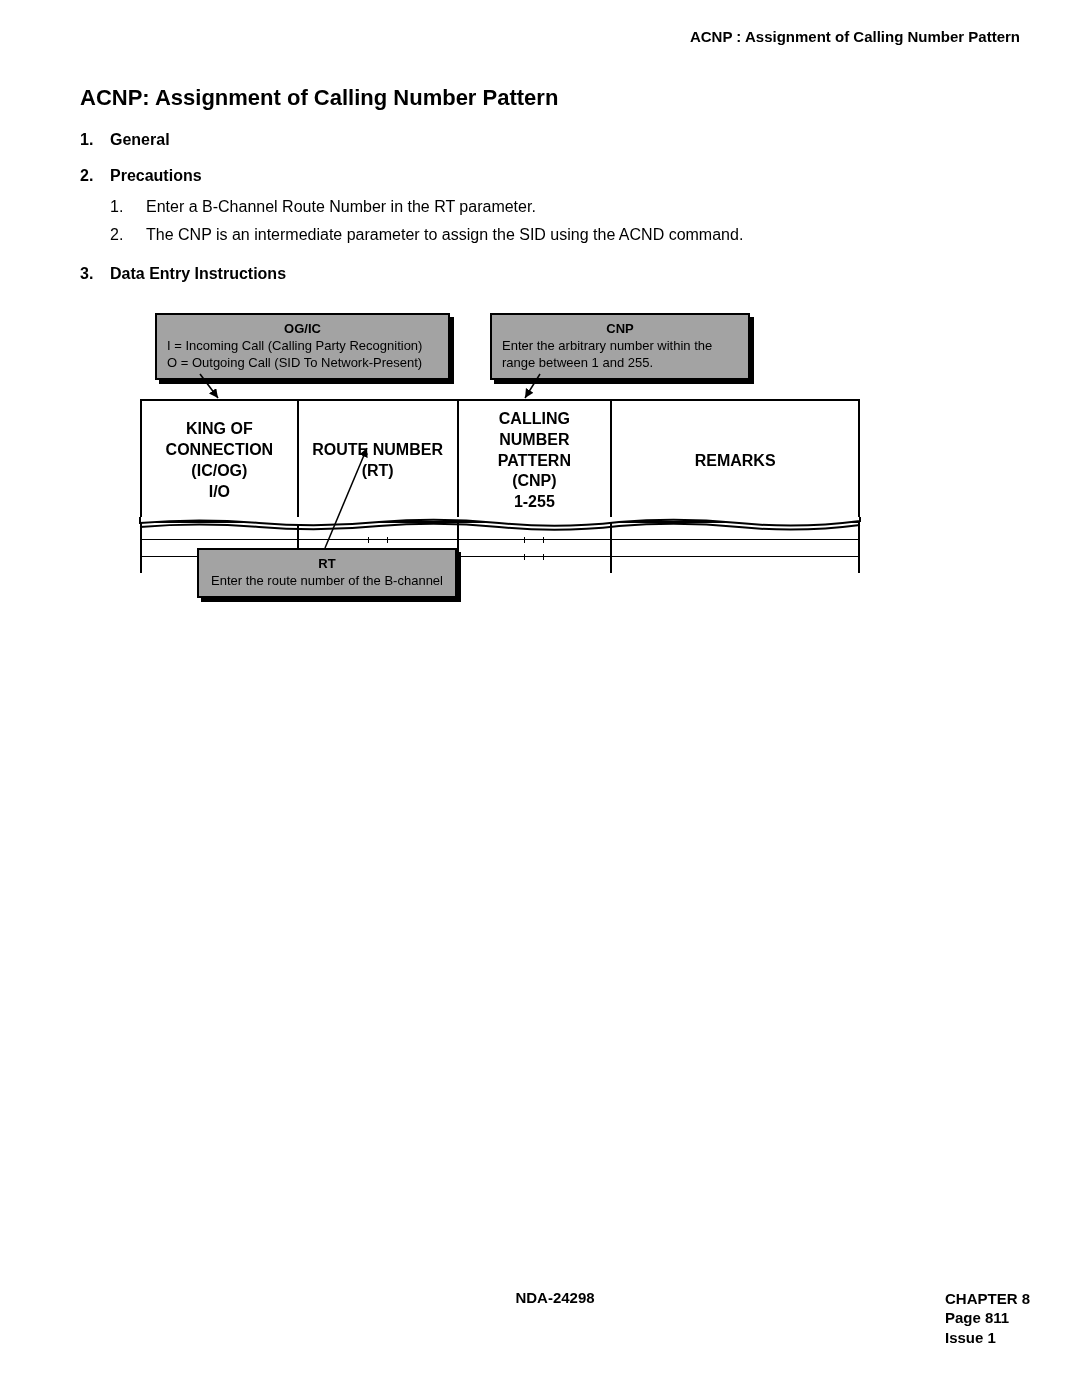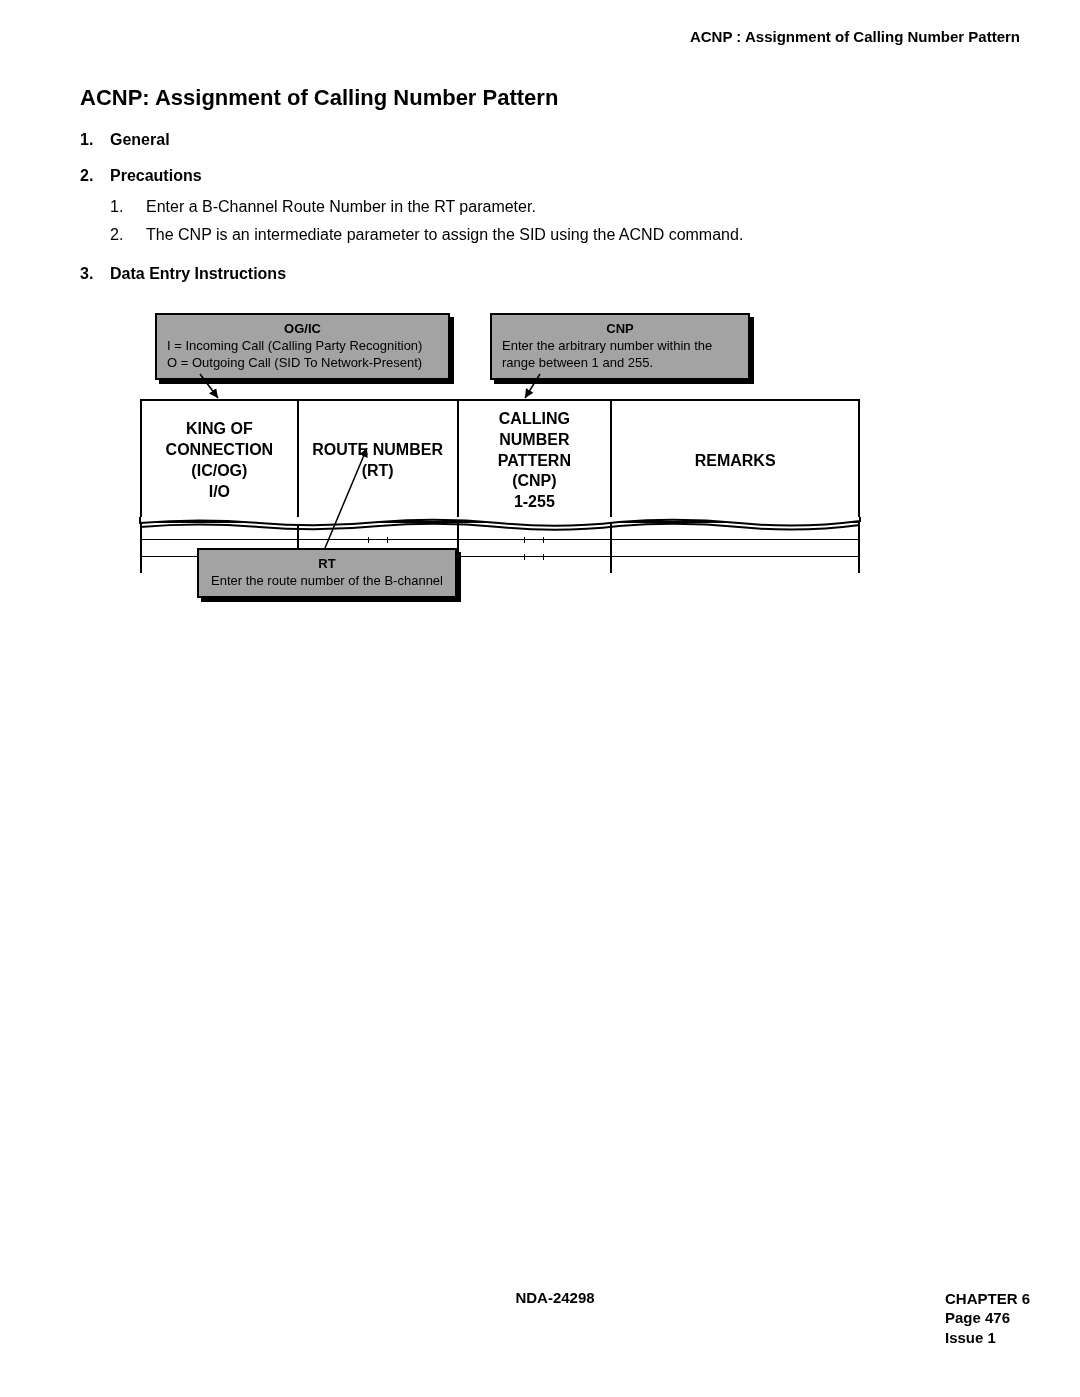--- a/index.html
+++ b/index.html
@@ -316,19 +316,19 @@
       <div class="c-title">RT</div>
       <div class="c-body" style="text-align:center">Enter the route number of the B-channel</div>
     </div>
 
   </div>
 
   <div class="footer">
     <div class="center">NDA-24298</div>
     <div></div>
     <div class="right">
-      <div>CHAPTER 6</div>
-      <div>Page 476</div>
+      <div>CHAPTER 8</div>
+      <div>Page 811</div>
       <div>Issue 1</div>
     </div>
   </div>
 
 </div>
 
 </body></html>

